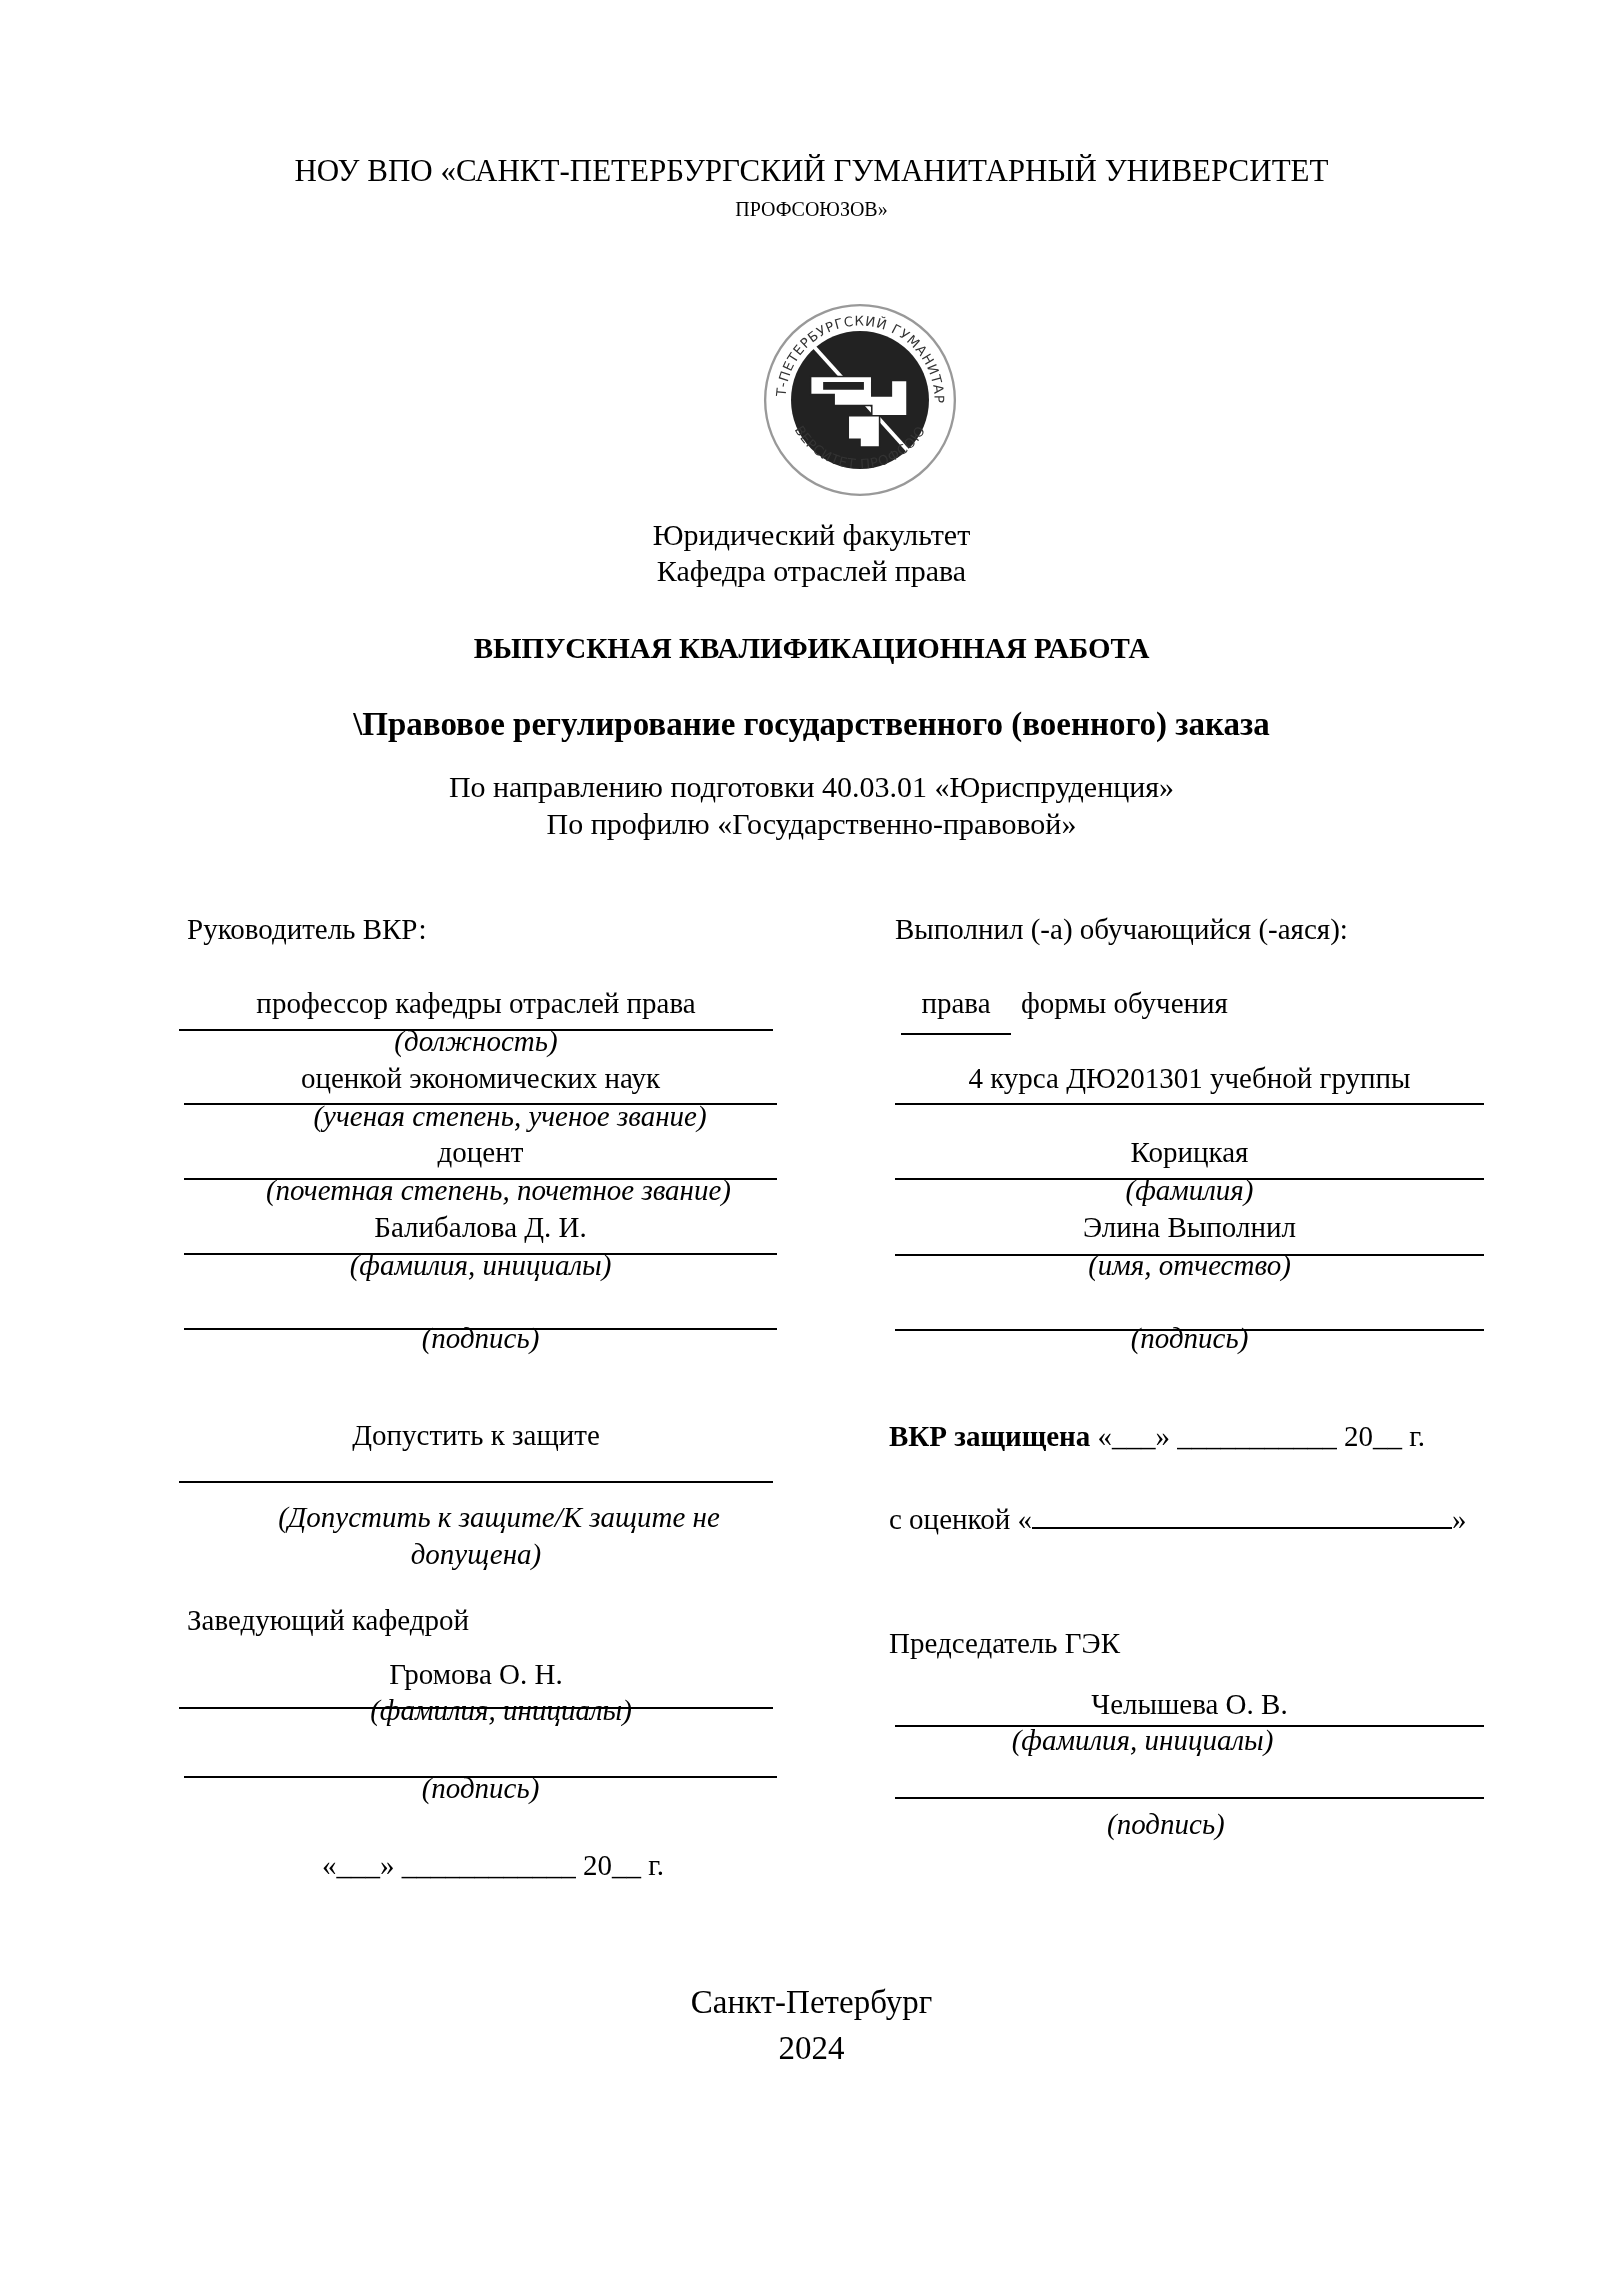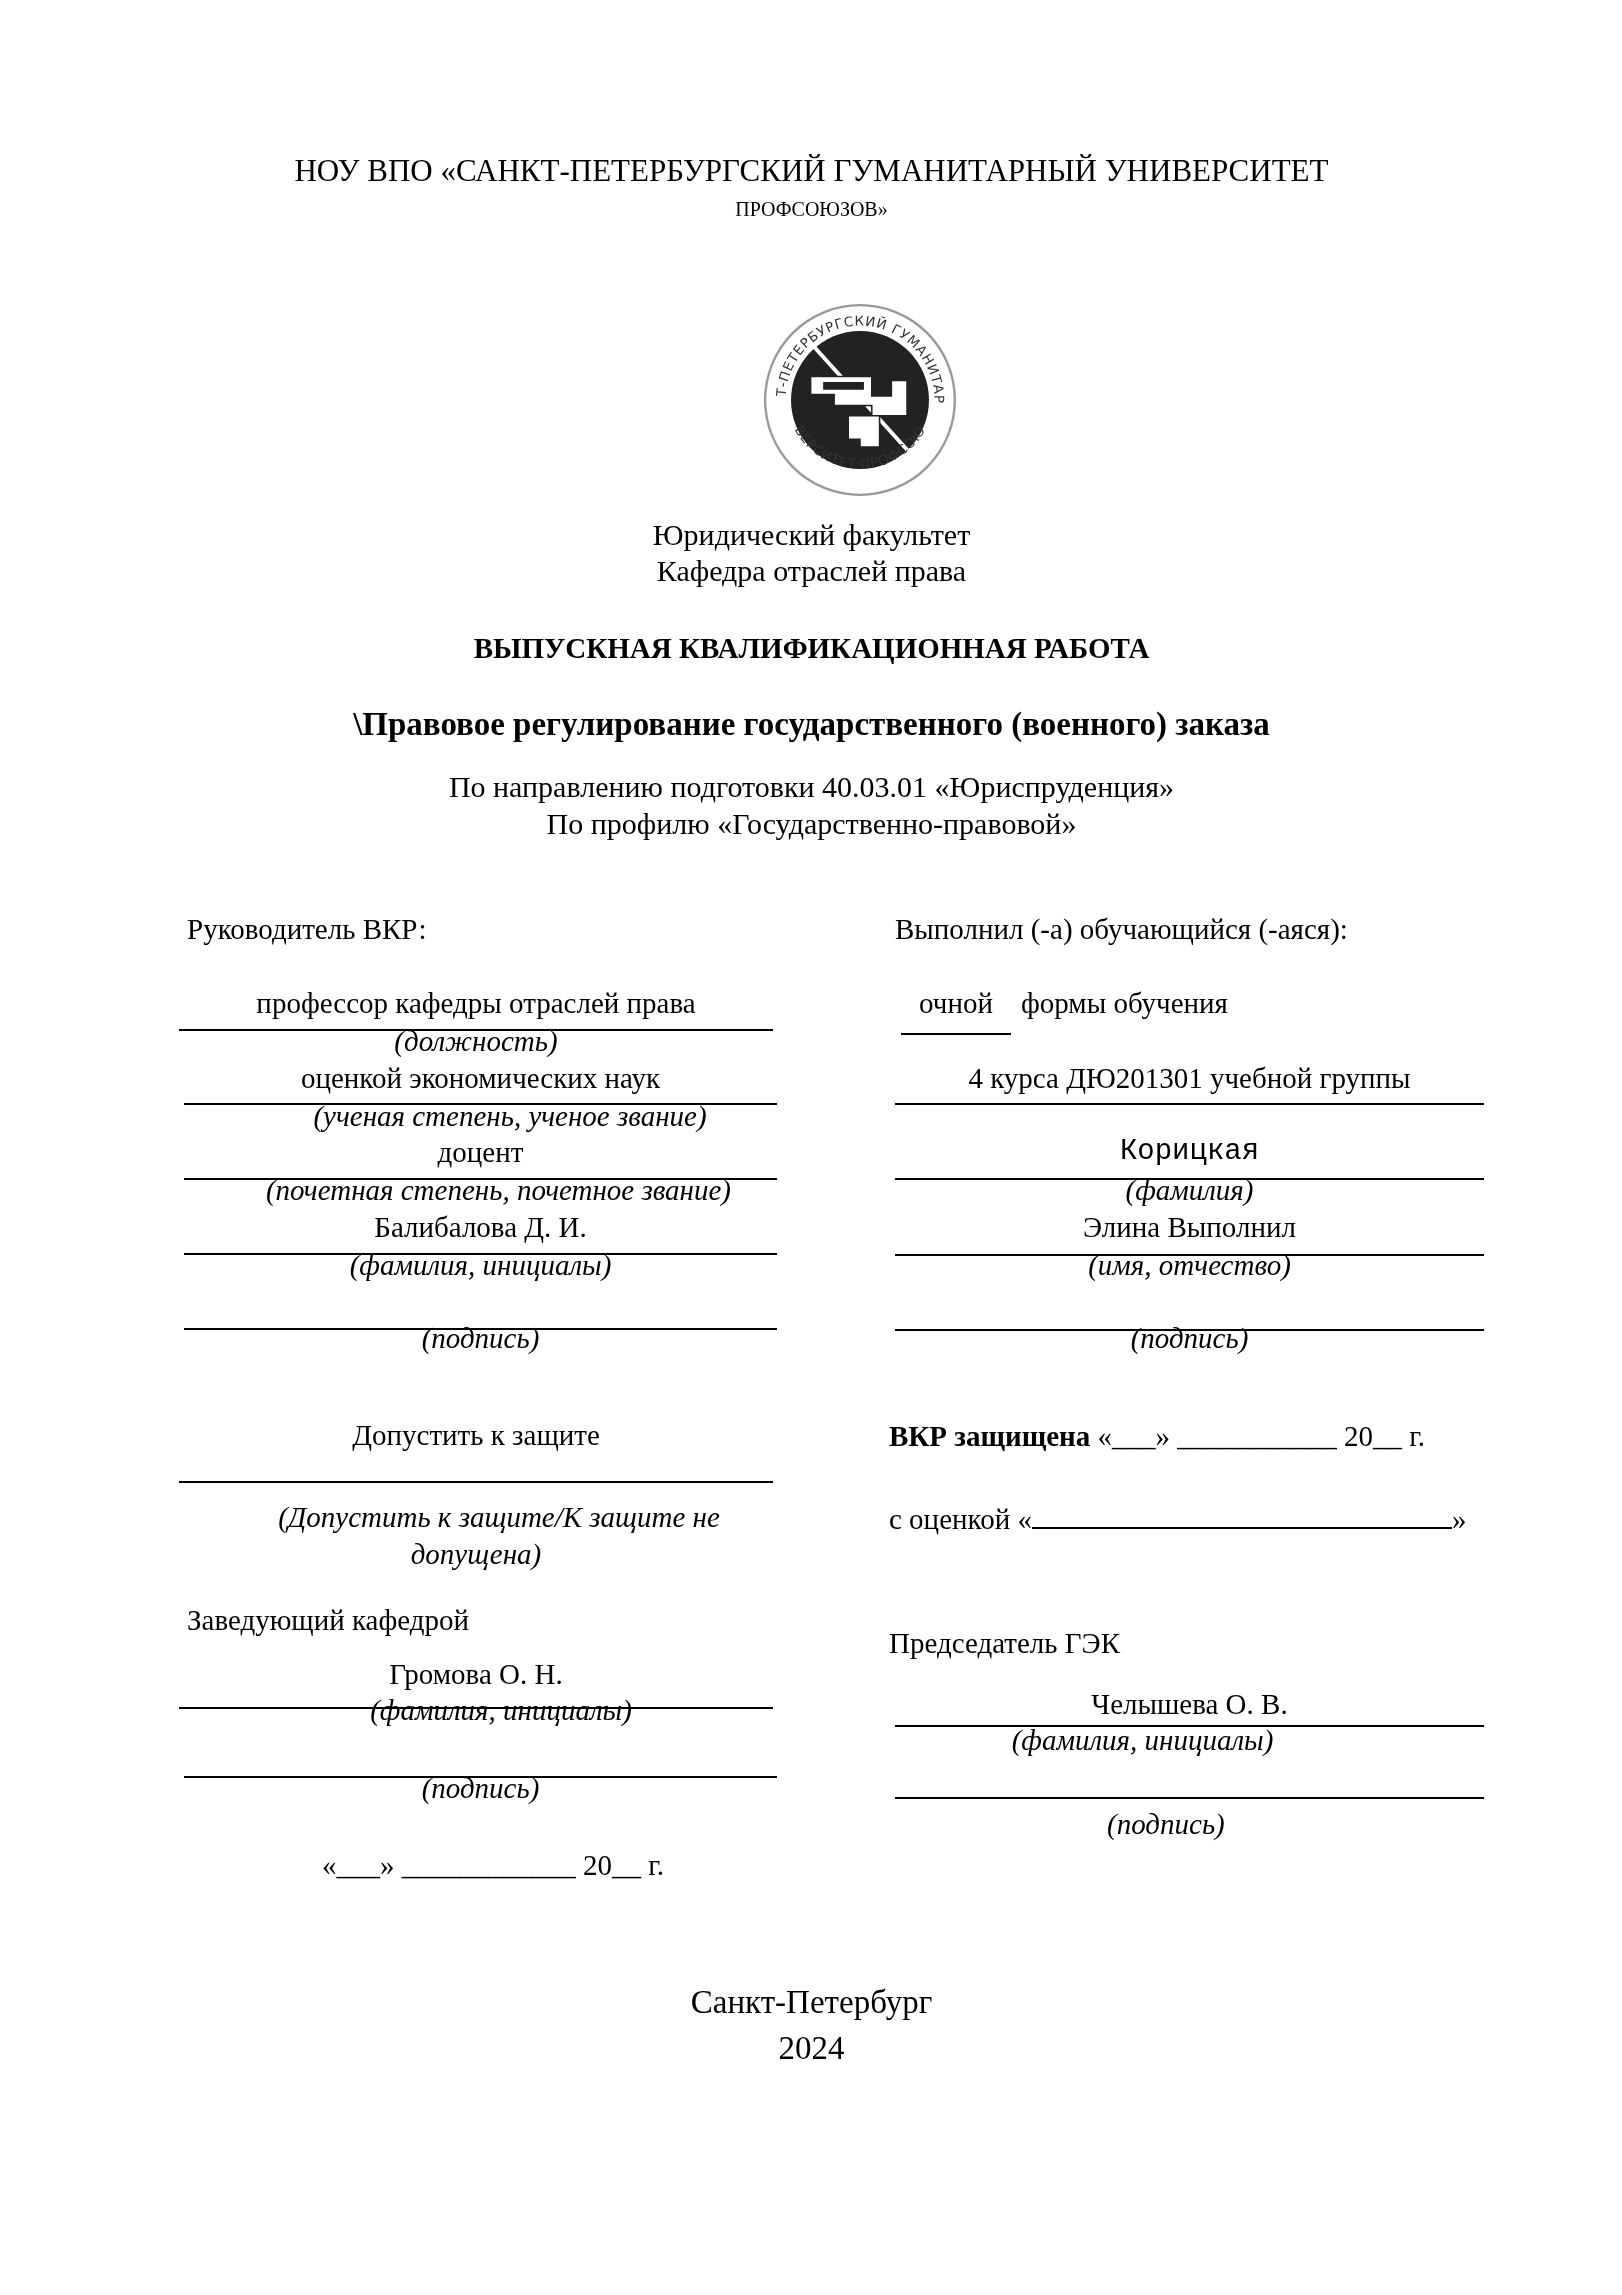--- a/index.html
+++ b/index.html
@@ -59,28 +59,28 @@
 
 <div class="t c" style="left:184px;width:593px;top:1209px;">Балибалова Д. И.</div>
 <div class="rule" style="left:184px;width:593px;top:1253px;"></div>
 <div class="t c i" style="left:184px;width:593px;top:1247px;">(фамилия, инициалы)</div>
 
 <div class="rule" style="left:184px;width:593px;top:1328px;"></div>
 <div class="t c i" style="left:184px;width:593px;top:1320px;">(подпись)</div>
 
 <div class="t" style="left:895px;top:911px;">Выполнил (-а) обучающийся (-аяся):</div>
 
-<div class="t c" style="left:901px;width:110px;top:985px;">очной</div>
+<div class="t c" style="left:901px;width:110px;top:985px;">права</div>
 <div class="rule" style="left:901px;width:110px;top:1033px;"></div>
 <div class="t" style="left:1021px;top:985px;">формы обучения</div>
 
 <div class="t c" style="left:895px;width:589px;top:1060px;">4 курса ДЮ201301 учебной группы</div>
 <div class="rule" style="left:895px;width:589px;top:1103px;"></div>
 
-<div class="t c" style="left:895px;width:589px;top:1134px;font-family:Liberation Mono, monospace;">Корицкая</div>
+<div class="t c" style="left:895px;width:589px;top:1134px;">Корицкая</div>
 <div class="rule" style="left:895px;width:589px;top:1178px;"></div>
 <div class="t c i" style="left:895px;width:589px;top:1172px;">(фамилия)</div>
 
 <div class="t c" style="left:895px;width:589px;top:1209px;">Элина Выполнил</div>
 <div class="rule" style="left:895px;width:589px;top:1254px;"></div>
 <div class="t c i" style="left:895px;width:589px;top:1247px;">(имя, отчество)</div>
 
 <div class="rule" style="left:895px;width:589px;top:1329px;"></div>
 <div class="t c i" style="left:895px;width:589px;top:1320px;">(подпись)</div>
 

